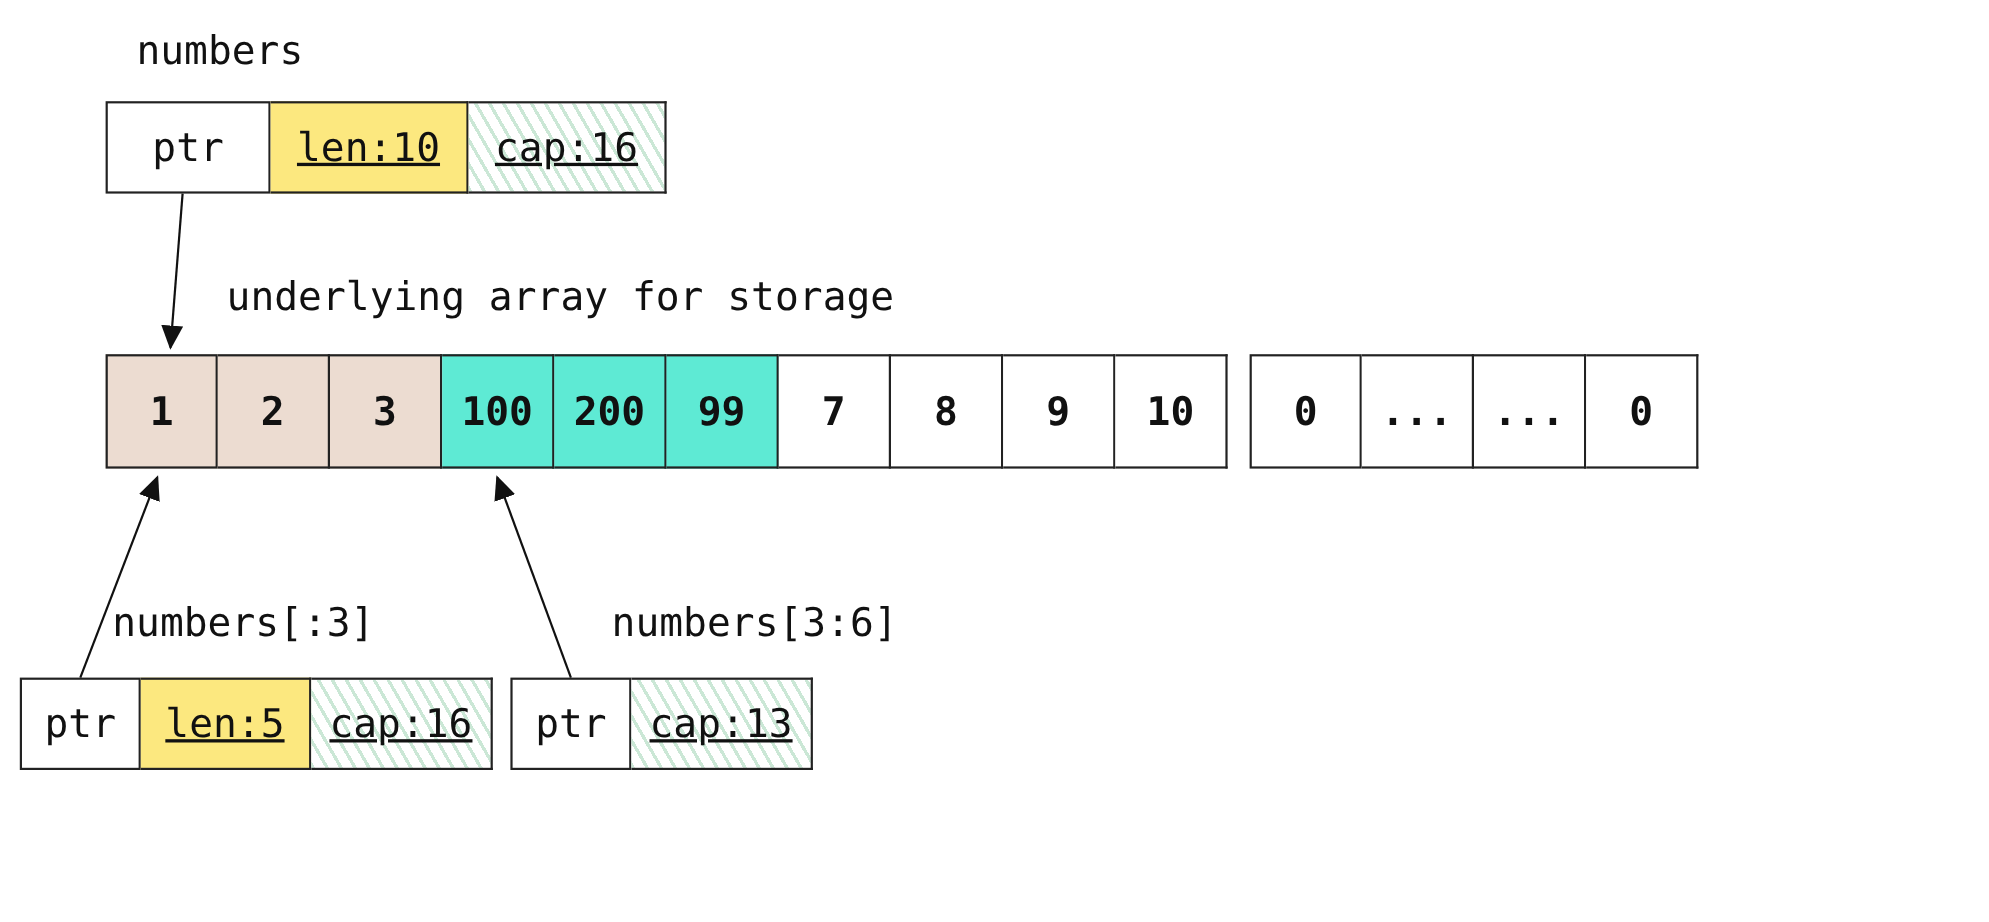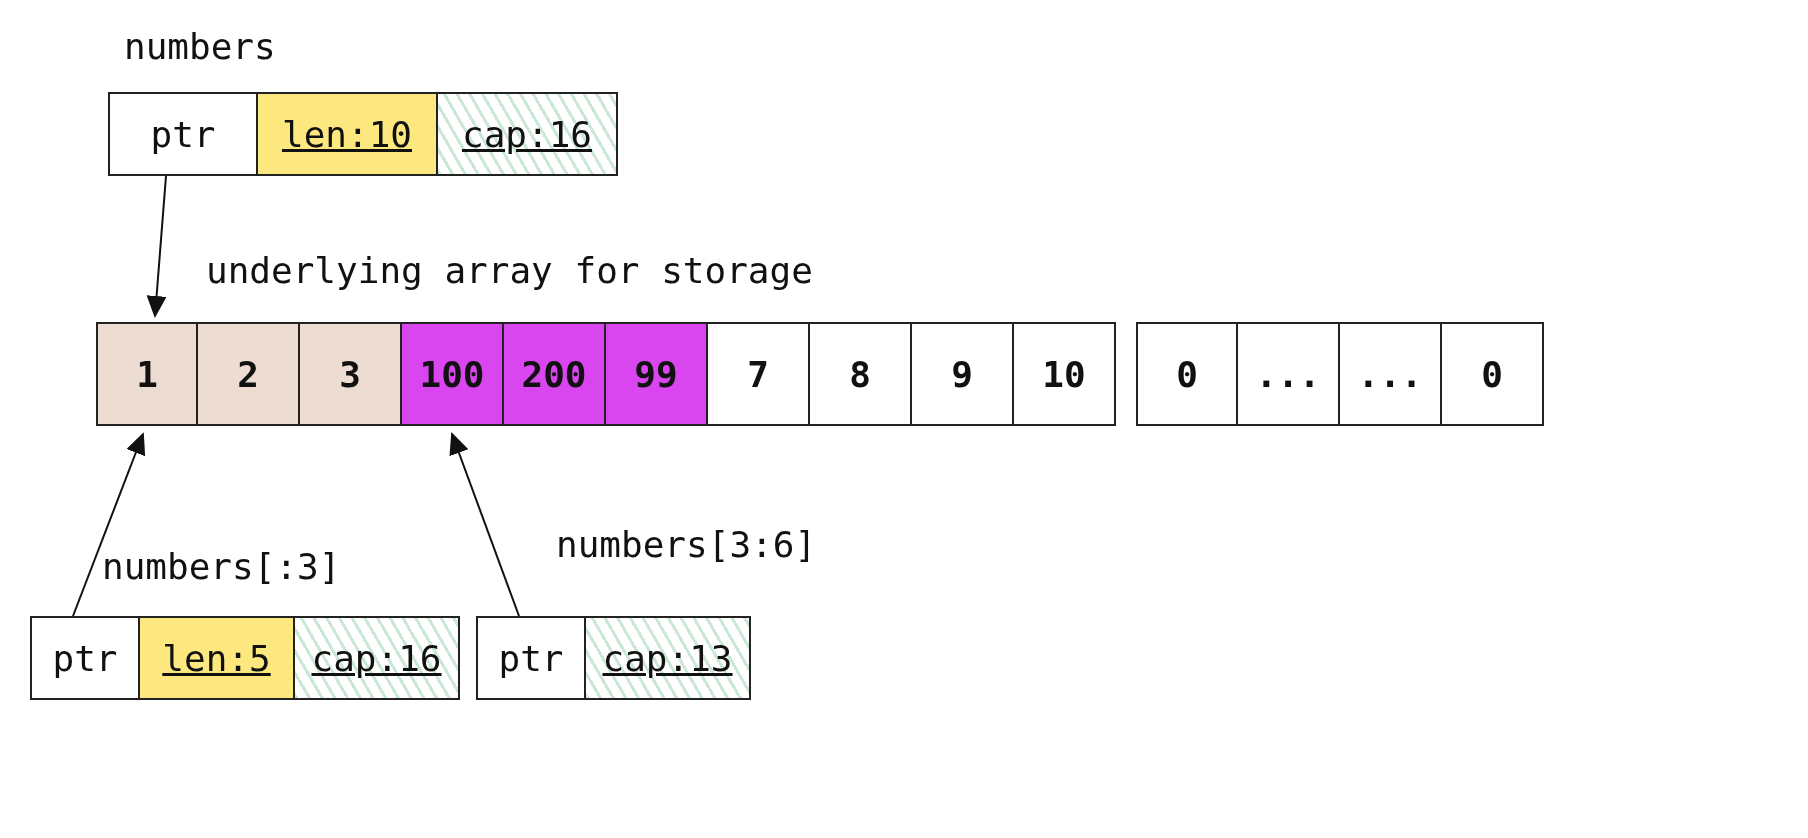--- a/index.html
+++ b/index.html
@@ -15,21 +15,20 @@
   }
   .label {
     position: absolute;
     font-size: 36px;
     color: #111;
     white-space: nowrap;
   }
   .hdr-row {
     position: absolute;
     display: flex;
-    margin-left: 12px;
   }
   .hdr-cell {
     box-sizing: border-box;
     height: 84px;
     border: 2px solid #222;
     display: flex;
     align-items: center;
     justify-content: center;
     font-size: 36px;
     color: #111;
@@ -61,21 +60,21 @@
     display: flex;
     align-items: center;
     justify-content: center;
     font-size: 36px;
     font-weight: 600;
     color: #111;
     background: #ffffff;
   }
   .arr-cell + .arr-cell { border-left: none; }
   .cell-tan  { background: #ecdcd1; }
-  .cell-red  { background: #d946ef; }
+  .cell-red  { background: #5eead4; }
 
   svg.arrows {
     position: absolute;
     left: 0; top: 0;
     width: 1808px; height: 838px;
     pointer-events: none;
   }
 </style>
 </head>
 <body>
@@ -113,21 +112,21 @@
     </div>
 
   <div class="label" style="left:102px; top:546px;">numbers[:3]</div>
 
   <div class="hdr-row slice-hdr" style="left:18px; top:616px;">
     <div class="hdr-cell hdr-ptr">ptr</div>
     <div class="hdr-cell hdr-len">len:5</div>
     <div class="hdr-cell hdr-cap">cap:16</div>
   </div>
 
-  <div class="label" style="left:556px; top:524px;">numbers[3:6]</div>
+  <div class="label" style="left:556px; top:546px;">numbers[3:6]</div>
 
   <div class="hdr-row slice-hdr" style="left:464px; top:616px;">
     <div class="hdr-cell hdr-ptr">ptr</div>
     <div class="hdr-cell hdr-cap">cap:13</div>
   </div>
 
   <svg class="arrows">
     <defs>
       <marker id="arrowhead" markerWidth="12" markerHeight="12" refX="10" refY="5" orient="auto">
         <path d="M0,0 L11,5 L0,10 Z" fill="#111"></path>

